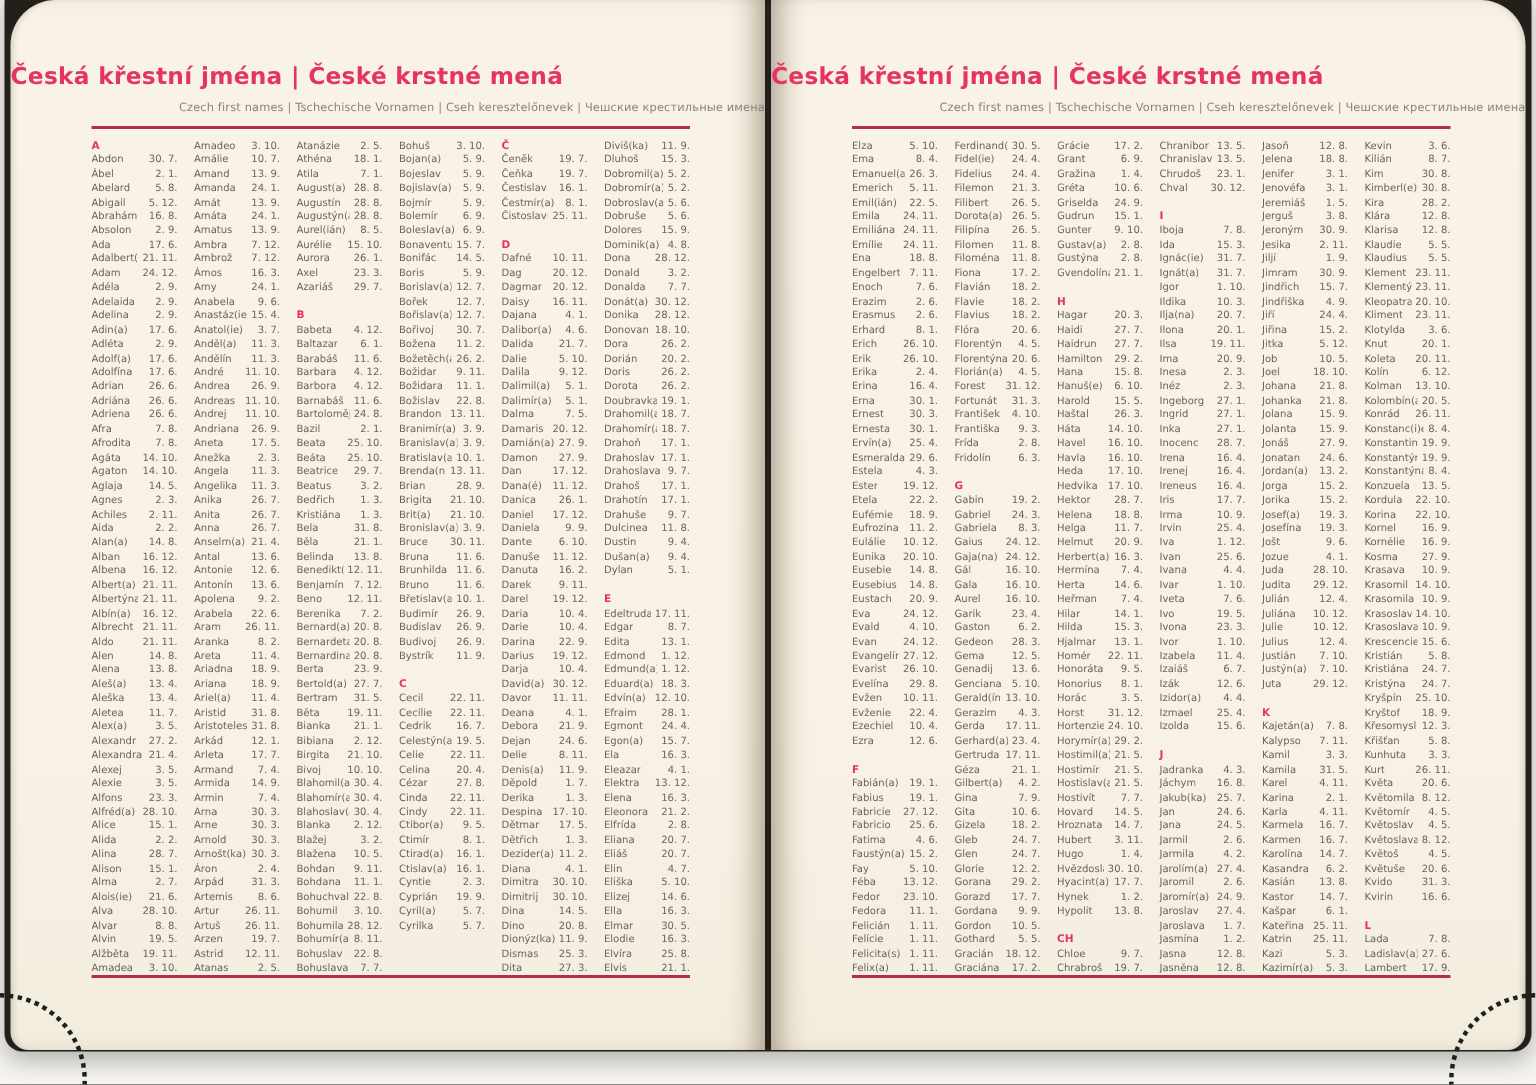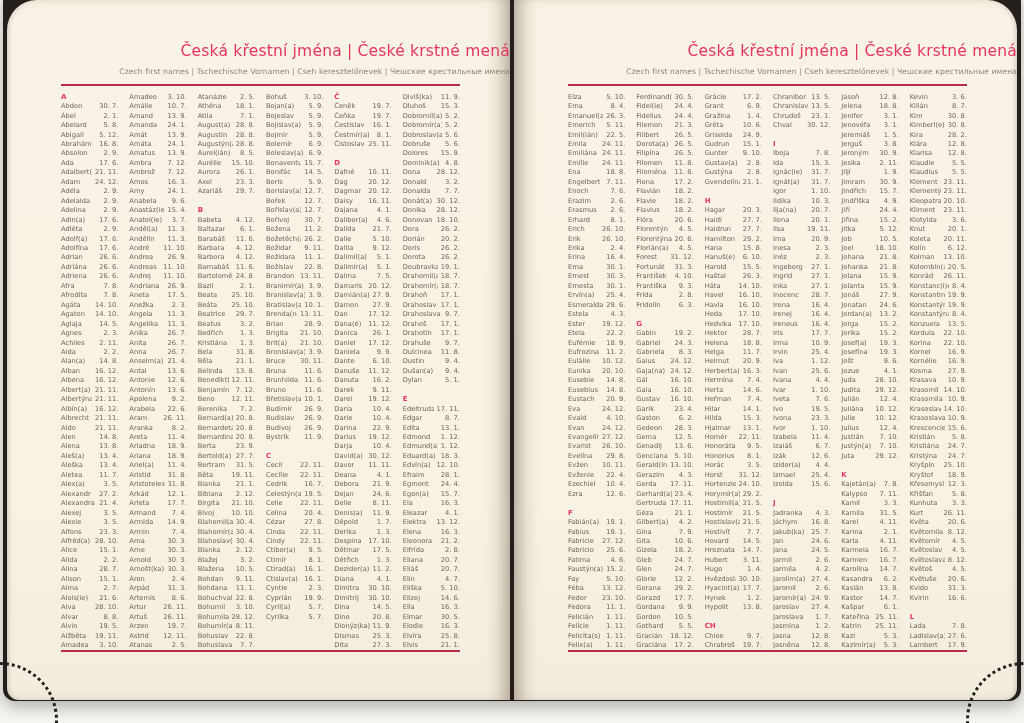--- a/index.html
+++ b/index.html
@@ -21,21 +21,21 @@
   .page.left{
     left:7px;border-radius:30px 0 0 12px;
     box-shadow:inset -16px 0 20px -12px rgba(96,74,52,.55), inset 4px 0 6px -4px rgba(0,0,0,.25);
   }
   .page.right{
     left:514px;border-radius:0 30px 12px 0;
     box-shadow:inset 16px 0 20px -12px rgba(96,74,52,.55), inset -4px 0 6px -4px rgba(0,0,0,.25);
   }
   .title{
     position:absolute;top:42px;left:0;right:0;margin:0;
-    text-align:right;font-size:15.5px;font-weight:normal;
+    text-align:left;font-size:15.5px;font-weight:bold;
     color:var(--accent,#e5355f);letter-spacing:.2px;
   }
   .subtitle{
     position:absolute;top:67px;left:0;right:0;margin:0;
     text-align:right;font-size:7.6px;color:#8b8478;letter-spacing:.1px;
   }
   .rule{position:absolute;left:54px;right:50px;height:1.6px;background:var(--rule,#b72b4e);}
   .rule.top{top:84px;}
   .rule.bottom{top:650px;}
   .cols{
@@ -1815,21 +1815,21 @@
           </div>
           <div class="row">
             <span class="nm">Gál</span>
             <span class="dt">16. 10.</span>
           </div>
           <div class="row">
             <span class="nm">Gala</span>
             <span class="dt">16. 10.</span>
           </div>
           <div class="row">
-            <span class="nm">Gustav</span>
+            <span class="nm">Aurel</span>
             <span class="dt">16. 10.</span>
           </div>
           <div class="row">
             <span class="nm">Garik</span>
             <span class="dt">23. 4.</span>
           </div>
           <div class="row">
             <span class="nm">Gaston</span>
             <span class="dt">6. 2.</span>
           </div>

